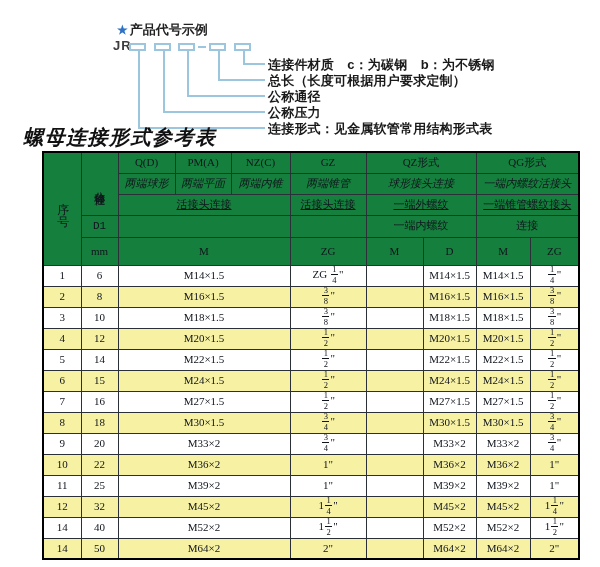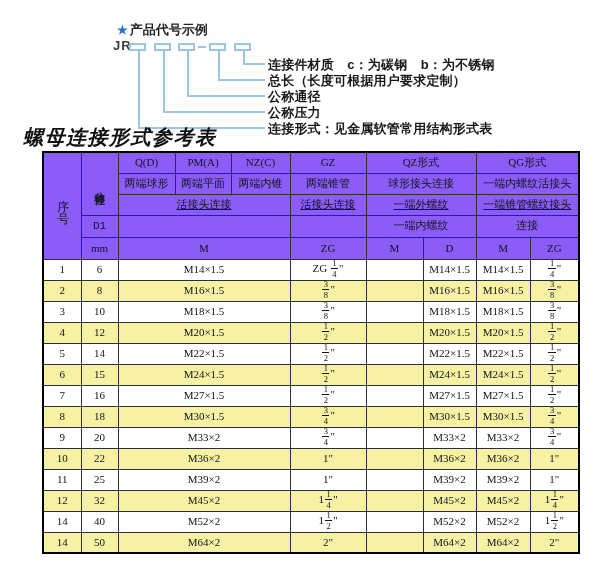--- a/index.html
+++ b/index.html
@@ -26,26 +26,26 @@
   
   table#ref {
     position:absolute; left:42px; top:151px; border-collapse:collapse; table-layout:fixed;
     width:536px; font-family:"Liberation Serif", serif; font-size:11px; color:#10141c;
     border:2px solid #000;
   }
   #ref td {
     border:1px solid #2a2f38; text-align:center; vertical-align:middle;
     padding:0; overflow:hidden; line-height:1.15;
   }
-  #ref thead td { background:#8b5cf6; }
+  #ref thead td { background:#15803d; }
   #ref thead tr:nth-child(1){height:21px;}
-  #ref thead tr:nth-child(2){height:21px;}
+  #ref thead tr:nth-child(2){height:21px;font-style:italic;}
   #ref thead tr:nth-child(3){height:21px;text-decoration:underline;}
   #ref thead tr:nth-child(4){height:22px;font-family:Liberation Mono, monospace;}
-  #ref thead tr:nth-child(5){height:22px;}
+  #ref thead tr:nth-child(5){height:28px;}
   #ref tbody tr { height:21px; background:#ffffff; }
   #ref tbody tr:nth-child(even) { background:#f6f1a3; }
   .vtext { writing-mode:vertical-rl; text-orientation:upright; display:inline-block; }
   .vtext.wide { letter-spacing:14px; font-size:12px; }
   .vtext.tight { letter-spacing:1px; font-size:11px; }
   .fr { display:inline-flex; flex-direction:column; align-items:center; vertical-align:middle; line-height:1; font-size:8.5px; margin:0 1px; transform:translateY(-1px); }
   .fr .n { display:block; border-bottom:1px solid #10141c; padding:0 1.5px 0.5px; }
   .fr .d { display:block; padding-top:0.5px; }
 </style>
 </head>

